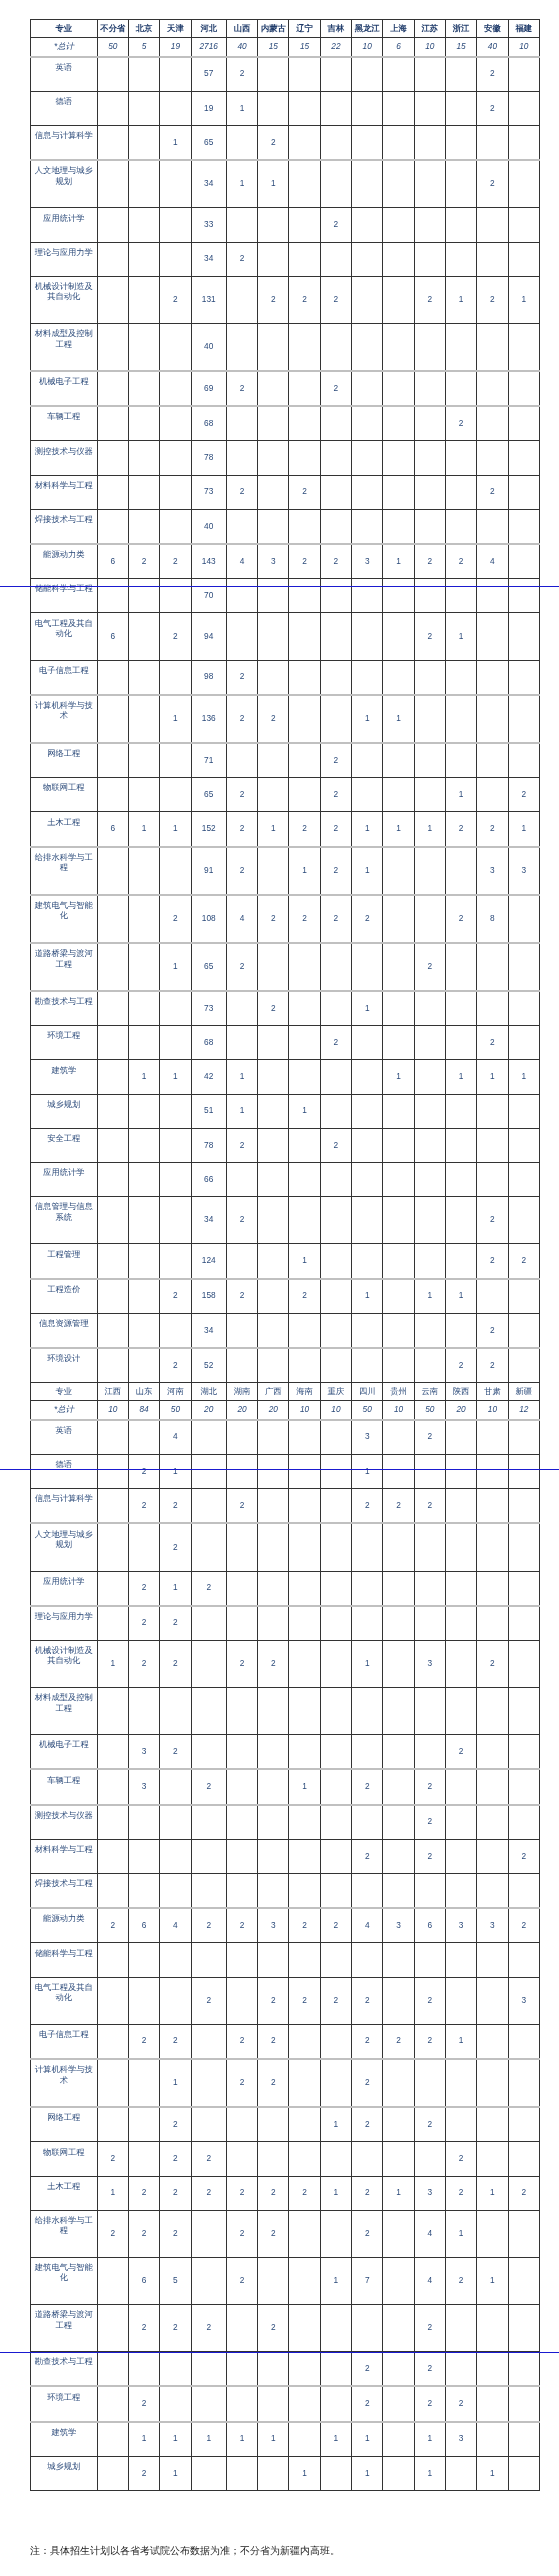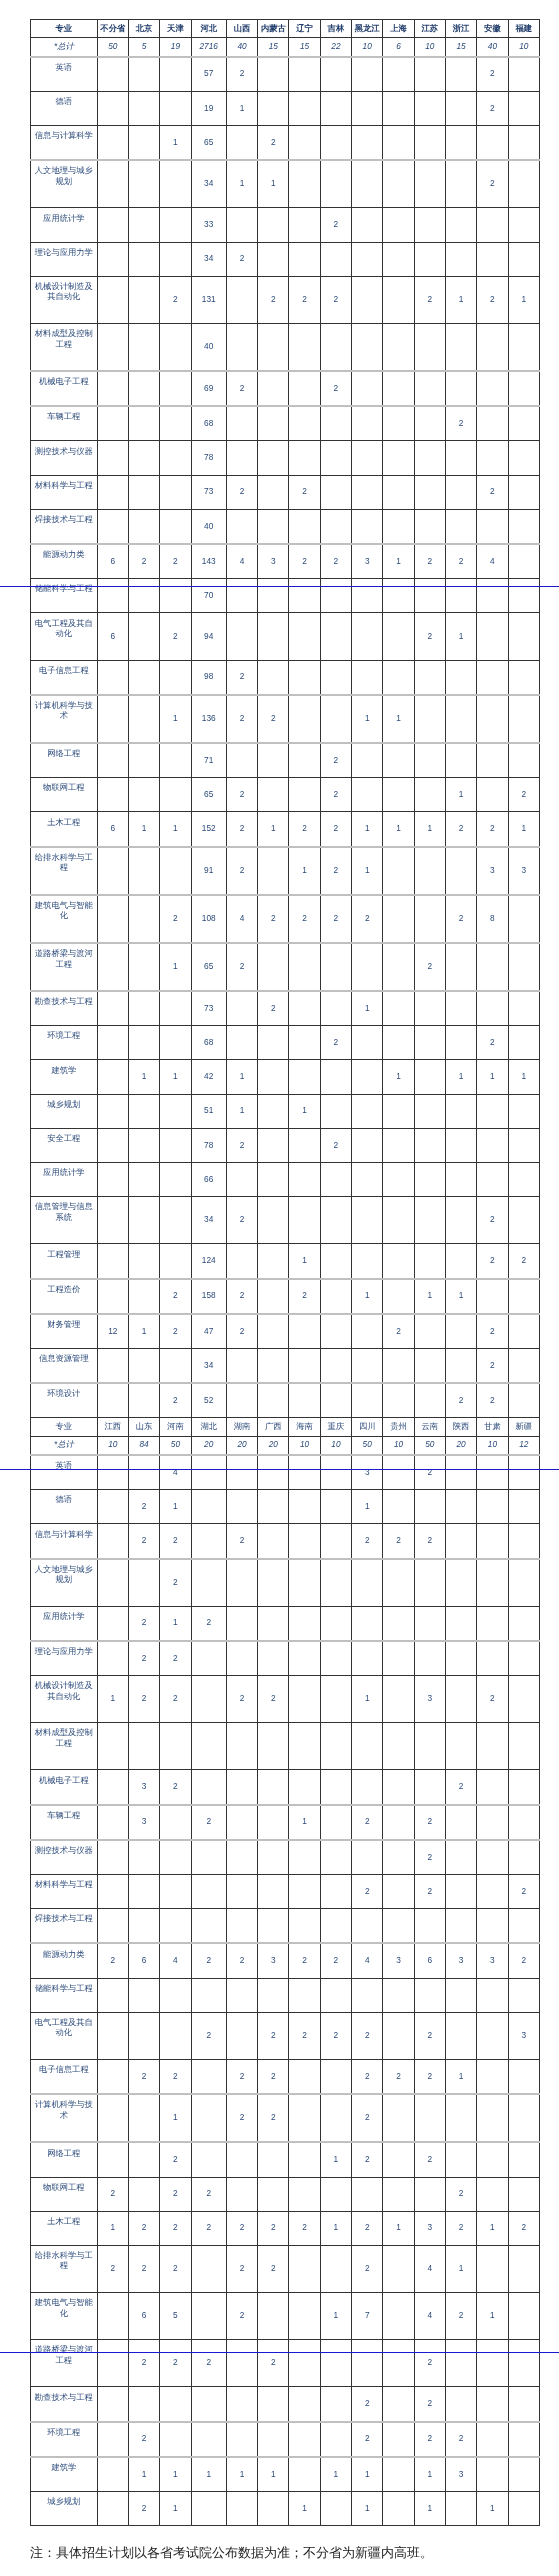--- a/index.html
+++ b/index.html
@@ -15,21 +15,21 @@
   table.plan tr.tall td { height: 42px; }
   table.plan tr.hdr td { height: 17.3px; vertical-align: middle; padding-top: 0; }
   table.plan tr.hdr.bold td { font-weight: bold; color: #1f3b6a; }
   table.plan tr.tot td { height: 17.3px; vertical-align: middle; padding-top: 0; font-style: italic; }
   table.plan tr.sep td { border-top: 2.1px solid #c0c0c0; }
   col.c0 { width: 66px; }
   col.cn { width: 31px; }
   col.cw { width: 35px; }
   .pagebreak { position: absolute; left: 0; width: 559px; height: 0;
                border-top: 0.7px solid #1a1ad0; }
-  .note { position: absolute; left: 30px; top: 2544px; font-size: 13px; color: #222; }
+  .note { position: absolute; left: 30px; top: 2544px; font-size: 10px; color: #222; }
 </style>
 </head>
 <body>
 
 <div class="page">
   <table class="plan" id="plan-table">
     <colgroup>
       <col class="c0">
         <col class="cn">
         <col class="cn">
@@ -635,37 +635,20 @@
           <td></td>
           <td>2</td>
           <td></td>
           <td>1</td>
           <td></td>
           <td>1</td>
           <td>1</td>
           <td></td>
           <td></td>
         </tr>
-        <tr class="sep">
-          <td class="major">财务管理</td>
-          <td>12</td>
-          <td>1</td>
-          <td>2</td>
-          <td>47</td>
-          <td>2</td>
-          <td></td>
-          <td></td>
-          <td></td>
-          <td></td>
-          <td>2</td>
-          <td></td>
-          <td></td>
-          <td>2</td>
-          <td></td>
-        </tr>
         <tr class="">
           <td class="major">信息资源管理</td>
           <td></td>
           <td></td>
           <td></td>
           <td>34</td>
           <td></td>
           <td></td>
           <td></td>
           <td></td>

